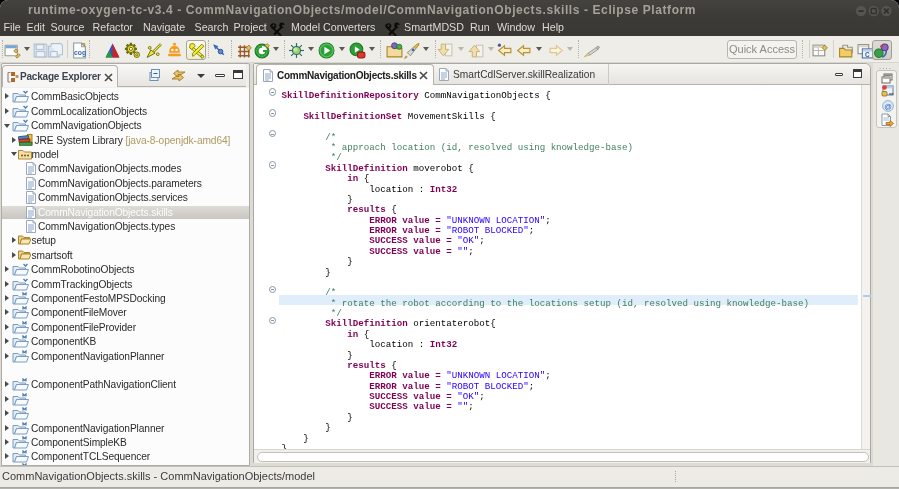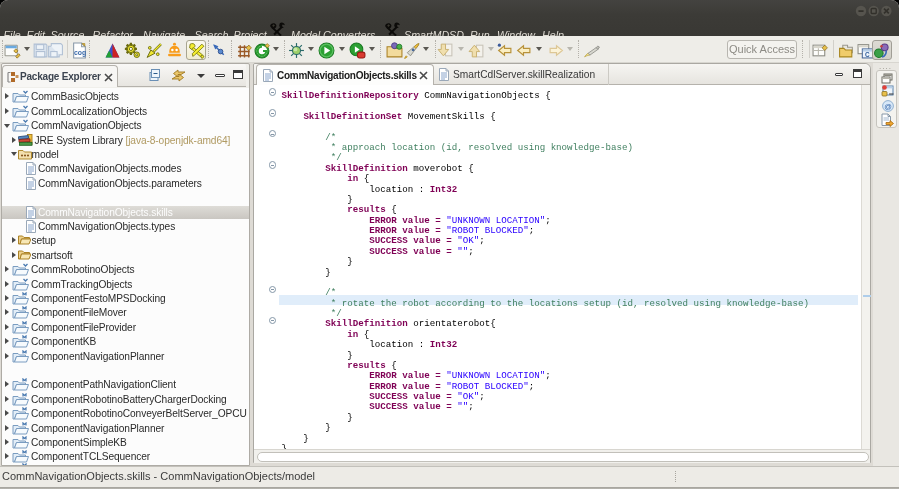--- a/index.html
+++ b/index.html
@@ -2,21 +2,21 @@
 <html><head>
 <meta charset="utf-8">
 <style>
 html,body{margin:0;padding:0;background:#000;width:899px;height:489px;overflow:hidden;}
 *{box-sizing:border-box;}
 #win{position:absolute;top:0;left:0;width:899px;height:489px;font-family:"Liberation Sans",sans-serif;border-radius:8px 8px 0 0;overflow:hidden;background:#e9e7e2;}
 
 #hdr{position:absolute;top:0;left:0;width:899px;height:36px;background:linear-gradient(#444340,#3c3b37 40%,#393834);}
 #title{position:absolute;top:2.5px;left:28px;width:690px;font-size:12px;font-weight:bold;color:#a5a199;letter-spacing:0.6px;white-space:nowrap;}
 #menu{position:absolute;top:20.5px;left:0;width:899px;height:16px;font-size:10.7px;color:#dfdbd3;}
-#menu span{position:absolute;top:8px;white-space:nowrap;font-style:italic;}
+#menu span{position:absolute;top:0;white-space:nowrap;}
 
 #tb{position:absolute;top:36px;left:0;width:899px;height:27px;background:#eeede8;border-bottom:1px solid #d8d6d0;}
 .ti{position:absolute;top:5px;width:17px;height:17px;}
 .tsep{position:absolute;top:4px;width:1px;height:18px;border-left:1px dotted #b4b1aa;}
 .tdrop{position:absolute;top:11px;width:0;height:0;border-left:3.5px solid transparent;border-right:3.5px solid transparent;border-top:4px solid #6e6c66;}
 #qa{position:absolute;top:4px;left:727px;width:70px;height:19px;border:1px solid #b8b6b0;border-radius:3px;background:#f4f3ef;color:#8d8b85;font-size:11px;text-align:center;line-height:17px;}
 
 #main{position:absolute;top:63px;left:0;width:899px;height:403px;background:#dedbd5;}
 #left{position:absolute;top:0;left:1px;width:249px;height:403px;background:#f0efeb;border:1px solid #aeaba5;border-radius:2px 2px 0 0;}
 #lhead{position:absolute;top:0;left:0;width:244px;height:23px;background:linear-gradient(#f9f8f6,#e7e5e0);border-bottom:1px solid #b5b2ac;border-radius:2px 2px 0 0;}
@@ -98,20 +98,21 @@
 <g id="pkgexp">
   <path d="M1 1.5 L3.5 1.5 M1 1.5 L1 11 M1 11 L3.5 11" fill="none" stroke="#8a8a8a" stroke-width="1.2"></path>
   <rect x="4" y="1" width="4" height="4" fill="#b06a28"></rect>
   <rect x="4" y="7" width="4" height="4" fill="#b06a28"></rect>
   <rect x="8.5" y="4" width="3" height="3" fill="#c8935a"></rect>
 </g>
 </defs>
 </svg>
 <div id="win">
 <div id="hdr">
+<div id="title">runtime-oxygen-tc-v3.4 - CommNavigationObjects/model/CommNavigationObjects.skills - Eclipse Platform</div>
 <svg style="position:absolute;left:855px;top:4.5px" width="38" height="12" viewBox="0 0 38 12">
         <circle cx="6" cy="6" r="5.2" fill="#56544e"></circle>
         <rect x="3.2" y="5.2" width="5.6" height="1.7" rx="0.8" fill="#32302b"></rect>
         <circle cx="18.7" cy="6" r="5.2" fill="#56544e"></circle>
         <rect x="16.2" y="3.5" width="5" height="5" rx="0.8" fill="none" stroke="#32302b" stroke-width="1.4"></rect>
         <circle cx="31.4" cy="6" r="5.2" fill="#56544e"></circle>
         <path d="M29 3.6 L33.8 8.4 M33.8 3.6 L29 8.4" stroke="#32302b" stroke-width="1.6"></path>
       </svg>
 <div id="menu">
 <span style="left:3.5px;">File</span>
@@ -391,20 +392,26 @@
               <use href="#file"></use>
             </svg>
             <span class="t" style="left:36px">CommNavigationObjects.modes</span>
           </div>
 <div class="row" style="top:88.2px">
             <svg class="ic" style="left:24px;top:0.5px" width="10" height="13" viewBox="0 0 10 13">
               <use href="#file"></use>
             </svg>
             <span class="t" style="left:36px">CommNavigationObjects.parameters</span>
           </div>
+<div class="row" style="top:102.6px">
+            <svg class="ic" style="left:24px;top:0.5px" width="10" height="13" viewBox="0 0 10 13">
+              <use href="#file"></use>
+            </svg>
+            <span class="t" style="left:36px">CommNavigationObjects.services</span>
+          </div>
 <div class="row sel" style="top:117.0px">
             <span class="selbg"></span>
             <svg class="ic" style="left:24px;top:0.5px" width="10" height="13" viewBox="0 0 10 13">
               <use href="#file"></use>
             </svg>
             <span class="t" style="left:36px">CommNavigationObjects.skills</span>
           </div>
 <div class="row" style="top:131.4px">
             <svg class="ic" style="left:24px;top:0.5px" width="10" height="13" viewBox="0 0 10 13">
               <use href="#file"></use>
@@ -479,28 +486,26 @@
             <svg class="ic" style="left:10px;top:0.5px" width="18" height="13" viewBox="0 0 18 13">
               <use href="#comp"></use>
             </svg>
             <span class="t" style="left:29px">ComponentPathNavigationClient</span>
           </div>
 <div class="row" style="top:304.2px">
             <span class="arr arrc" style="left:3px"></span>
             <svg class="ic" style="left:10px;top:0.5px" width="18" height="13" viewBox="0 0 18 13">
               <use href="#comp"></use>
             </svg>
-            <span class="t" style="left:29px">ComponentRobotinoBatteryChargerDocking</span>
           </div>
 <div class="row" style="top:318.6px">
             <span class="arr arrc" style="left:3px"></span>
             <svg class="ic" style="left:10px;top:0.5px" width="18" height="13" viewBox="0 0 18 13">
               <use href="#comp"></use>
             </svg>
-            <span class="t" style="left:29px">ComponentRobotinoConveyerBeltServer_OPCU</span>
           </div>
 <div class="row" style="top:333.0px">
             <span class="arr arrc" style="left:3px"></span>
             <svg class="ic" style="left:10px;top:0.5px" width="18" height="13" viewBox="0 0 18 13">
               <use href="#comp"></use>
             </svg>
             <span class="t" style="left:29px">ComponentNavigationPlanner</span>
           </div>
 <div class="row" style="top:347.4px">
             <span class="arr arrc" style="left:3px"></span>

